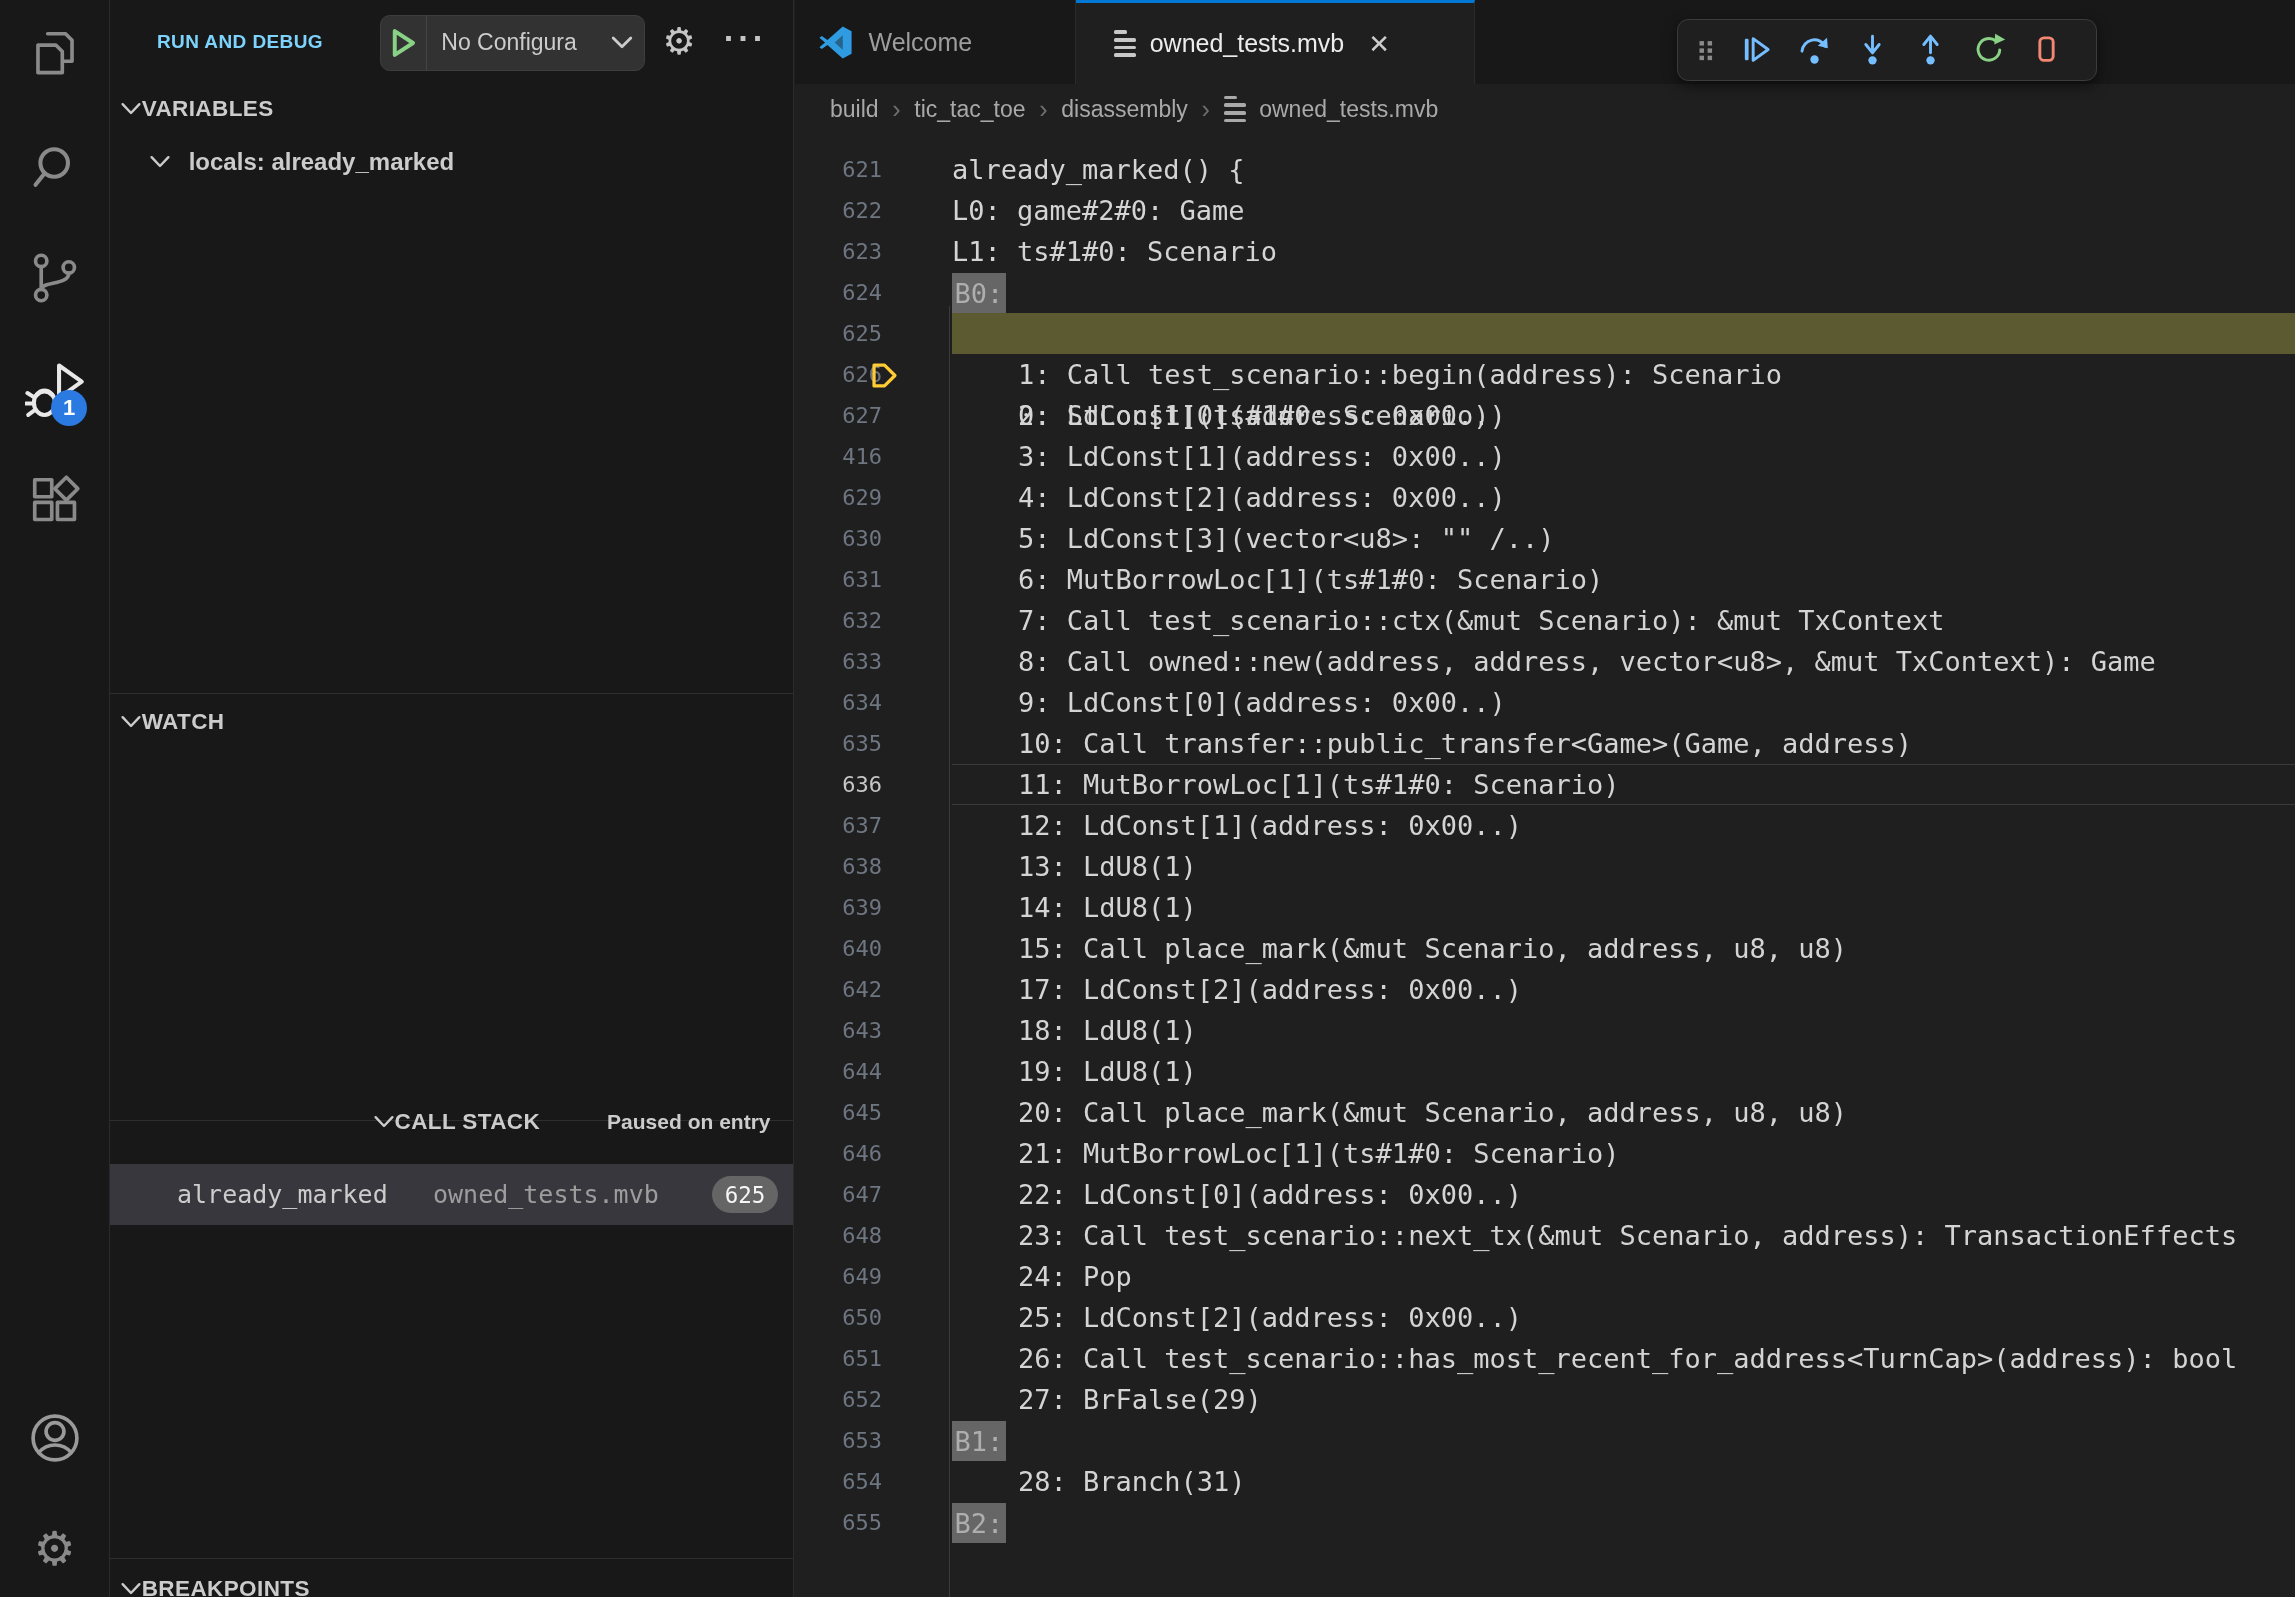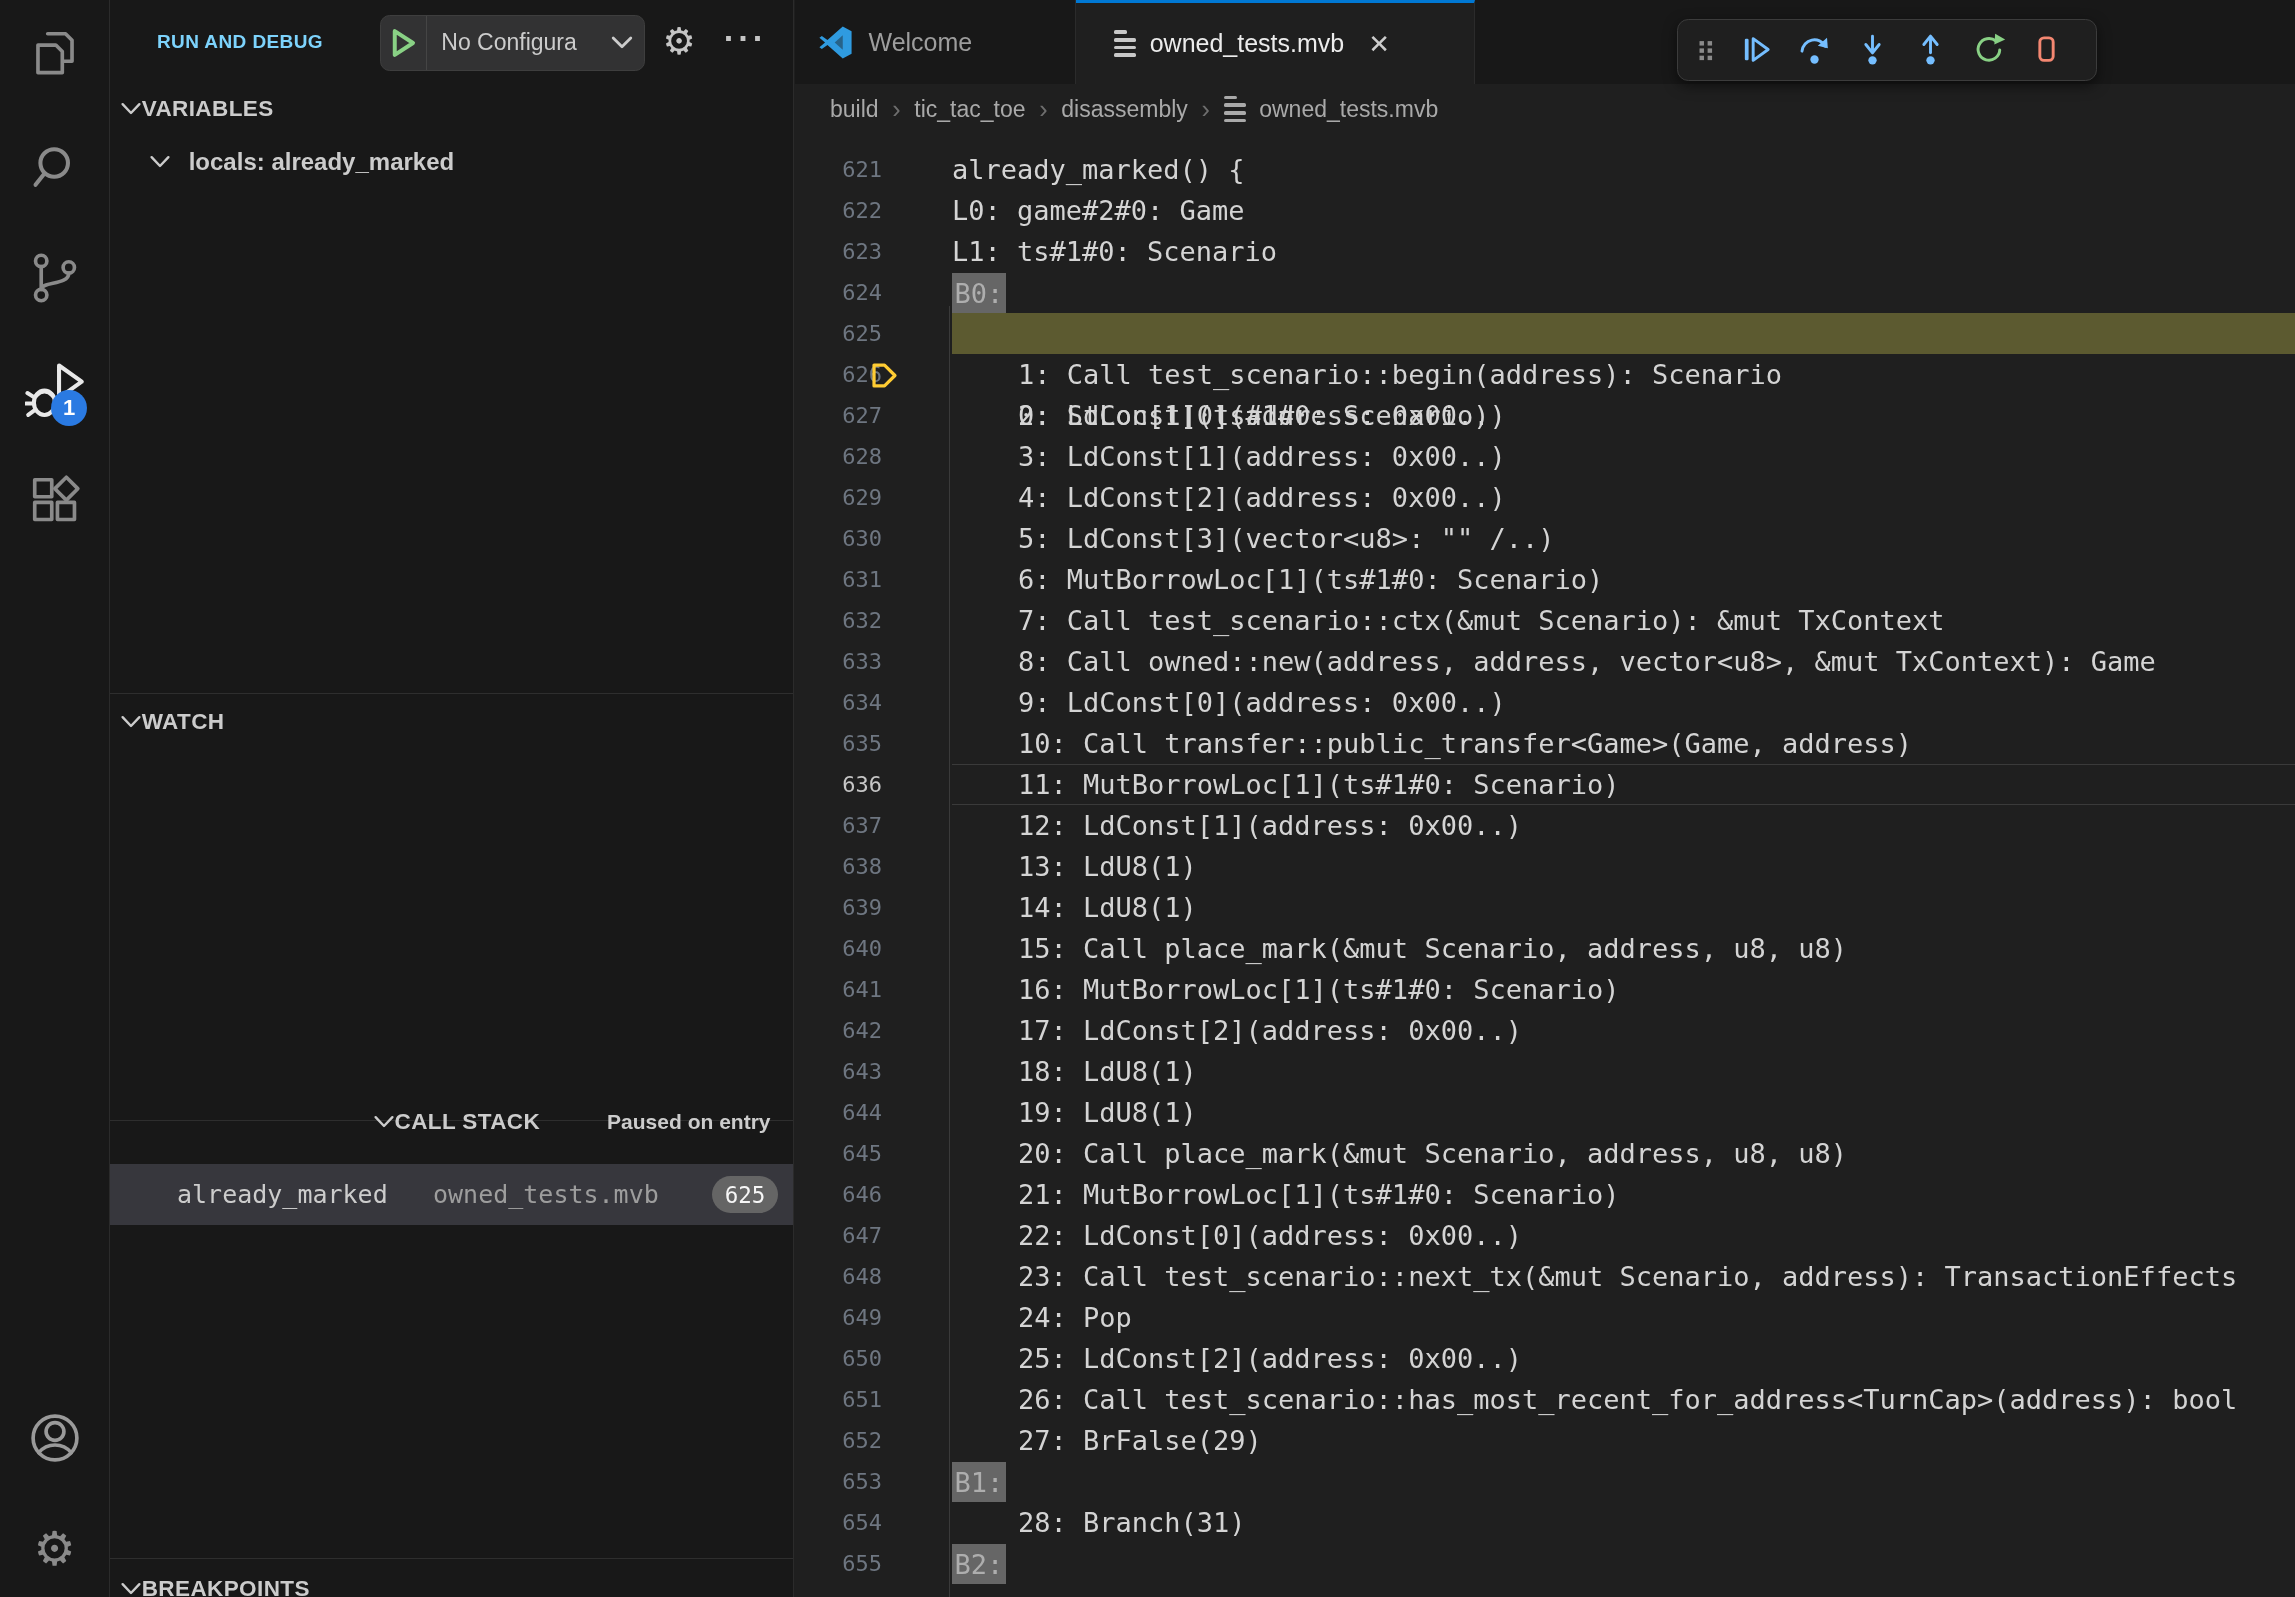--- a/index.html
+++ b/index.html
@@ -329,34 +329,33 @@
           <div class="line"><span class="num">624</span><span class="ltext" style="padding-left: 157px;"><span class="occ">B0:</span></span></div>
           <div class="line line-debug">
   <span class="marker">
     <svg width="29" height="31" viewBox="0 0 36 38" fill="none" stroke="#ffcc33" stroke-width="4" stroke-linejoin="round">
       <path d="M5 6 H18 L31 19 L18 32 H5 Z"></path>
     </svg>
   </span>
 <span class="num">625</span><span class="ltext" style="padding-left: 223px;">0: LdConst[0](address: 0x00..)</span></div>
           <div class="line"><span class="num">626</span><span class="ltext" style="padding-left: 223px;">1: Call test_scenario::begin(address): Scenario</span></div>
           <div class="line"><span class="num">627</span><span class="ltext" style="padding-left: 223px;">2: StLoc[1](ts#1#0: Scenario)</span></div>
-          <div class="line"><span class="num">628</span><span class="ltext" style="padding-left: 223px;">3: LdConst[1](address: 0x00..)</span></div>
+          <div class="line"><span class="num">416</span><span class="ltext" style="padding-left: 223px;">3: LdConst[1](address: 0x00..)</span></div>
           <div class="line"><span class="num">629</span><span class="ltext" style="padding-left: 223px;">4: LdConst[2](address: 0x00..)</span></div>
           <div class="line"><span class="num">630</span><span class="ltext" style="padding-left: 223px;">5: LdConst[3](vector&lt;u8&gt;: "" /..)</span></div>
           <div class="line"><span class="num">631</span><span class="ltext" style="padding-left: 223px;">6: MutBorrowLoc[1](ts#1#0: Scenario)</span></div>
           <div class="line"><span class="num">632</span><span class="ltext" style="padding-left: 223px;">7: Call test_scenario::ctx(&amp;mut Scenario): &amp;mut TxContext</span></div>
           <div class="line"><span class="num">633</span><span class="ltext" style="padding-left: 223px;">8: Call owned::new(address, address, vector&lt;u8&gt;, &amp;mut TxContext): Game</span></div>
           <div class="line"><span class="num">634</span><span class="ltext" style="padding-left: 223px;">9: LdConst[0](address: 0x00..)</span></div>
           <div class="line"><span class="num">635</span><span class="ltext" style="padding-left: 223px;">10: Call transfer::public_transfer&lt;Game&gt;(Game, address)</span></div>
           <div class="line line-cursor"><span class="num">636</span><span class="ltext" style="padding-left: 223px;">11: MutBorrowLoc[1](ts#1#0: Scenario)</span></div>
           <div class="line"><span class="num">637</span><span class="ltext" style="padding-left: 223px;">12: LdConst[1](address: 0x00..)</span></div>
           <div class="line"><span class="num">638</span><span class="ltext" style="padding-left: 223px;">13: LdU8(1)</span></div>
           <div class="line"><span class="num">639</span><span class="ltext" style="padding-left: 223px;">14: LdU8(1)</span></div>
           <div class="line"><span class="num">640</span><span class="ltext" style="padding-left: 223px;">15: Call place_mark(&amp;mut Scenario, address, u8, u8)</span></div>
-          <div class="line"><span class="num">641</span><span class="ltext" style="padding-left: 223px;">16: MutBorrowLoc[1](ts#1#0: Scenario)</span></div>
           <div class="line"><span class="num">642</span><span class="ltext" style="padding-left: 223px;">17: LdConst[2](address: 0x00..)</span></div>
           <div class="line"><span class="num">643</span><span class="ltext" style="padding-left: 223px;">18: LdU8(1)</span></div>
           <div class="line"><span class="num">644</span><span class="ltext" style="padding-left: 223px;">19: LdU8(1)</span></div>
           <div class="line"><span class="num">645</span><span class="ltext" style="padding-left: 223px;">20: Call place_mark(&amp;mut Scenario, address, u8, u8)</span></div>
           <div class="line"><span class="num">646</span><span class="ltext" style="padding-left: 223px;">21: MutBorrowLoc[1](ts#1#0: Scenario)</span></div>
           <div class="line"><span class="num">647</span><span class="ltext" style="padding-left: 223px;">22: LdConst[0](address: 0x00..)</span></div>
           <div class="line"><span class="num">648</span><span class="ltext" style="padding-left: 223px;">23: Call test_scenario::next_tx(&amp;mut Scenario, address): TransactionEffects</span></div>
           <div class="line"><span class="num">649</span><span class="ltext" style="padding-left: 223px;">24: Pop</span></div>
           <div class="line"><span class="num">650</span><span class="ltext" style="padding-left: 223px;">25: LdConst[2](address: 0x00..)</span></div>
           <div class="line"><span class="num">651</span><span class="ltext" style="padding-left: 223px;">26: Call test_scenario::has_most_recent_for_address&lt;TurnCap&gt;(address): bool</span></div>

